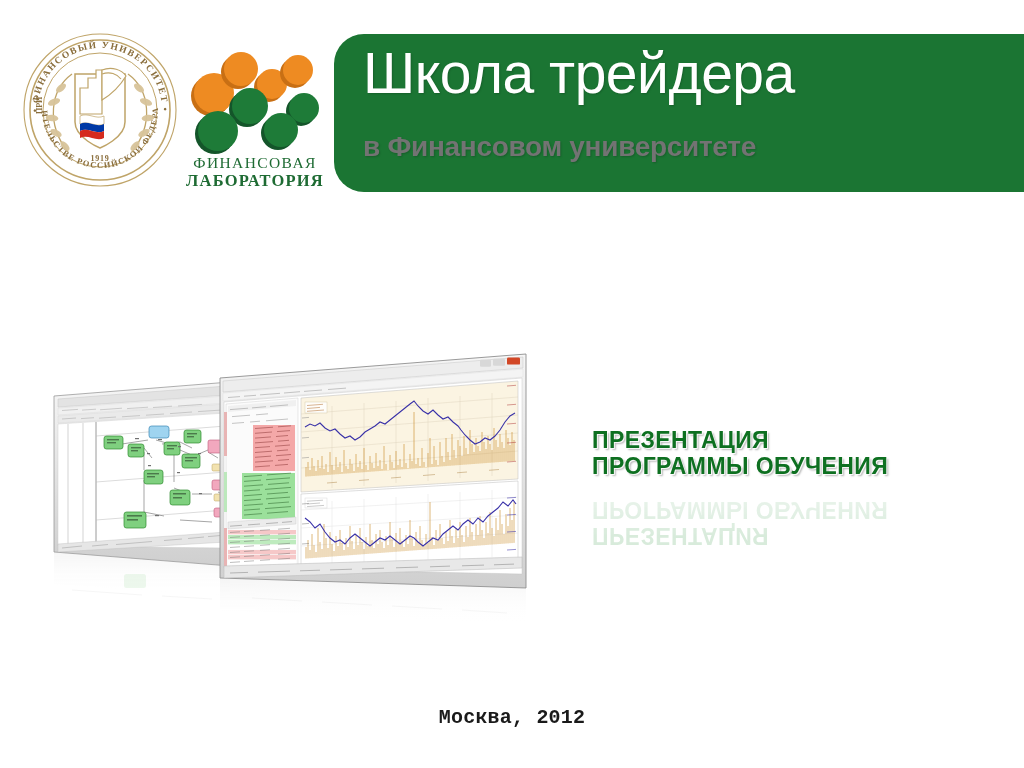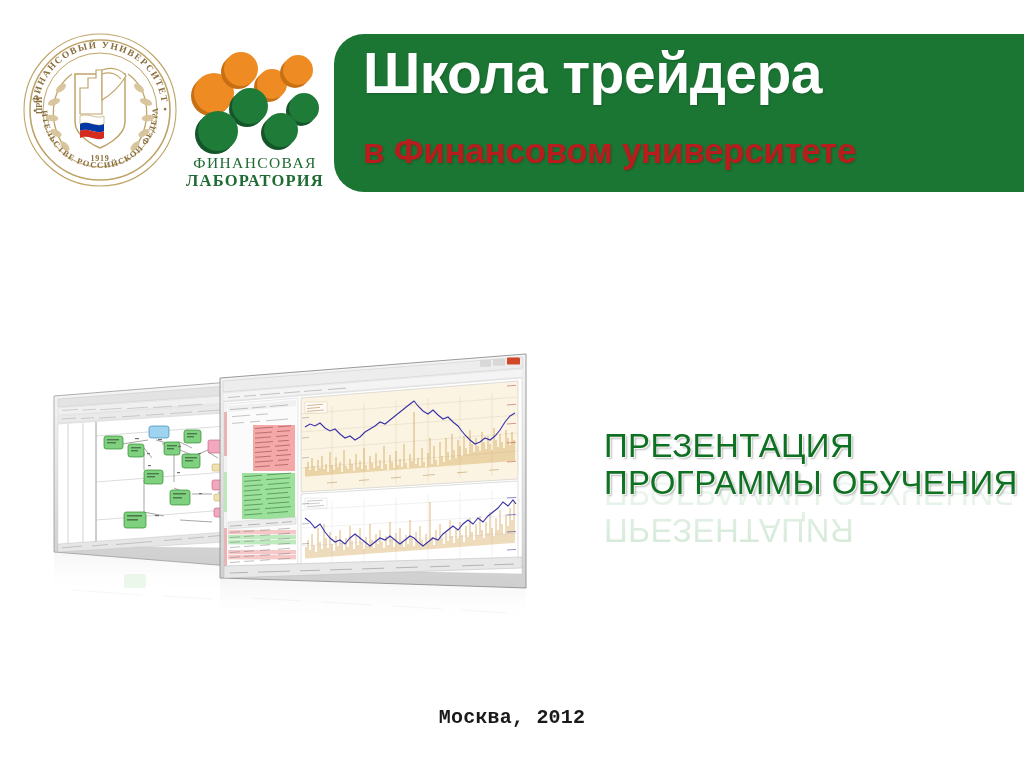--- a/index.html
+++ b/index.html
@@ -10,51 +10,50 @@
   }
   .slide{position:absolute;inset:0;background:#fff;}
 
   
   .header-banner{
     position:absolute;left:334px;top:34px;width:690px;height:158px;
     background:#1B7533;border-radius:30px 0 0 30px;
   }
   .header-title{
     position:absolute;left:363px;top:44px;
-    font-size:57px;font-weight:bold;color:#ffffff;letter-spacing:-0.5px;
+    font-size:57px;font-weight:normal;color:#ffffff;letter-spacing:-0.5px;
     white-space:nowrap;line-height:1.05;
     text-shadow:1px 1px 2px rgba(0,0,0,0.18);
   }
   .header-subtitle{
     position:absolute;left:363px;top:132px;
-    font-size:35px;font-weight:bold;color:#b91c1c;letter-spacing:-0.3px;
+    font-size:28px;font-weight:bold;color:#737373;letter-spacing:-0.3px;
     white-space:nowrap;line-height:1.1;
     text-shadow:1px 1px 2px rgba(0,0,0,0.18);
   }
 
   
   .emblem{position:absolute;left:20px;top:30px;width:160px;height:160px;}
   .emblem svg{display:block;width:160px;height:160px;}
 
   
   .finlab{position:absolute;left:185px;top:52px;width:140px;height:140px;}
   .finlab svg{display:block;width:140px;height:140px;}
 
   
   .montage{position:absolute;left:52px;top:352px;width:510px;height:300px;}
   .montage svg{display:block;width:510px;height:300px;}
 
   
   .pres-wrap{position:absolute;left:592px;top:428px;width:420px;height:120px;}
   .pres-line{
-    font-size:33px;font-weight:normal;color:#0E7021;
+    font-size:23px;font-weight:bold;color:#0E7021;
     letter-spacing:0.4px;white-space:nowrap;line-height:1.12;
     text-shadow:1px 1px 0 rgba(255,255,255,0.85),
                 2px 2px 2px rgba(0,0,0,0.28);
-    margin-left:12px;
   }
   .pres-reflect{
     position:absolute;left:0;top:0;width:420px;height:120px;
     transform:scaleY(-1);transform-origin:center;
     opacity:0.24;
     -webkit-mask-image:linear-gradient(to top,transparent 18%,rgba(0,0,0,0.85) 92%);
     mask-image:linear-gradient(to top,transparent 18%,rgba(0,0,0,0.85) 92%);
     pointer-events:none;
   }
   .pres-reflect .pres-line{text-shadow:none;color:#3E9C4E;}

